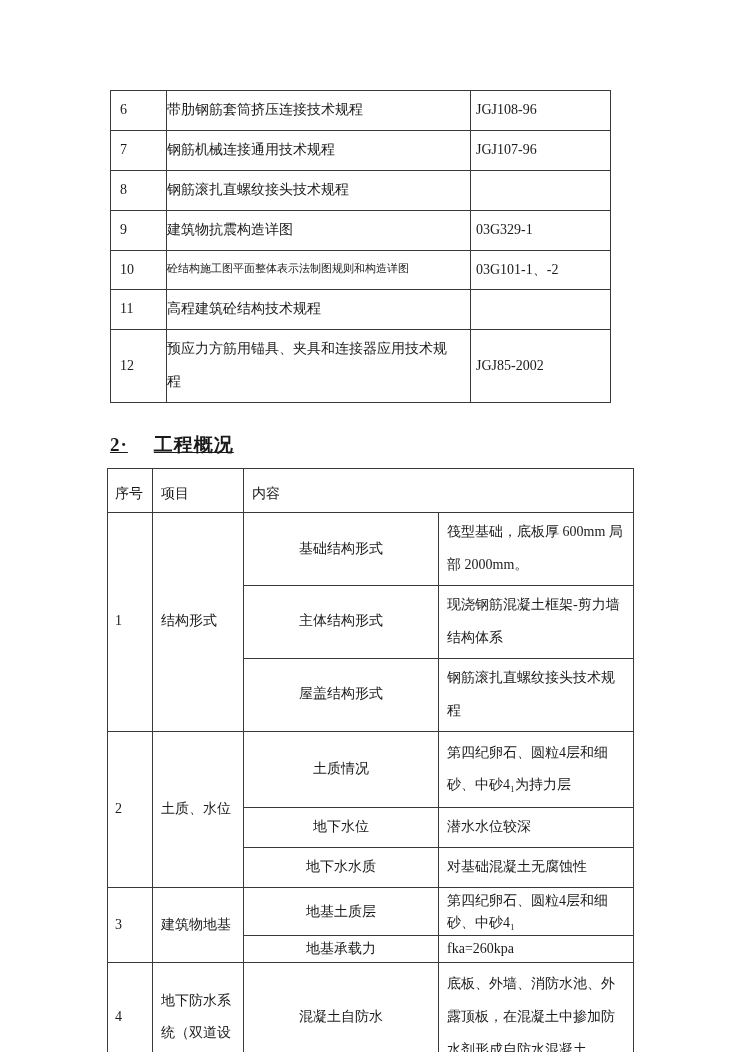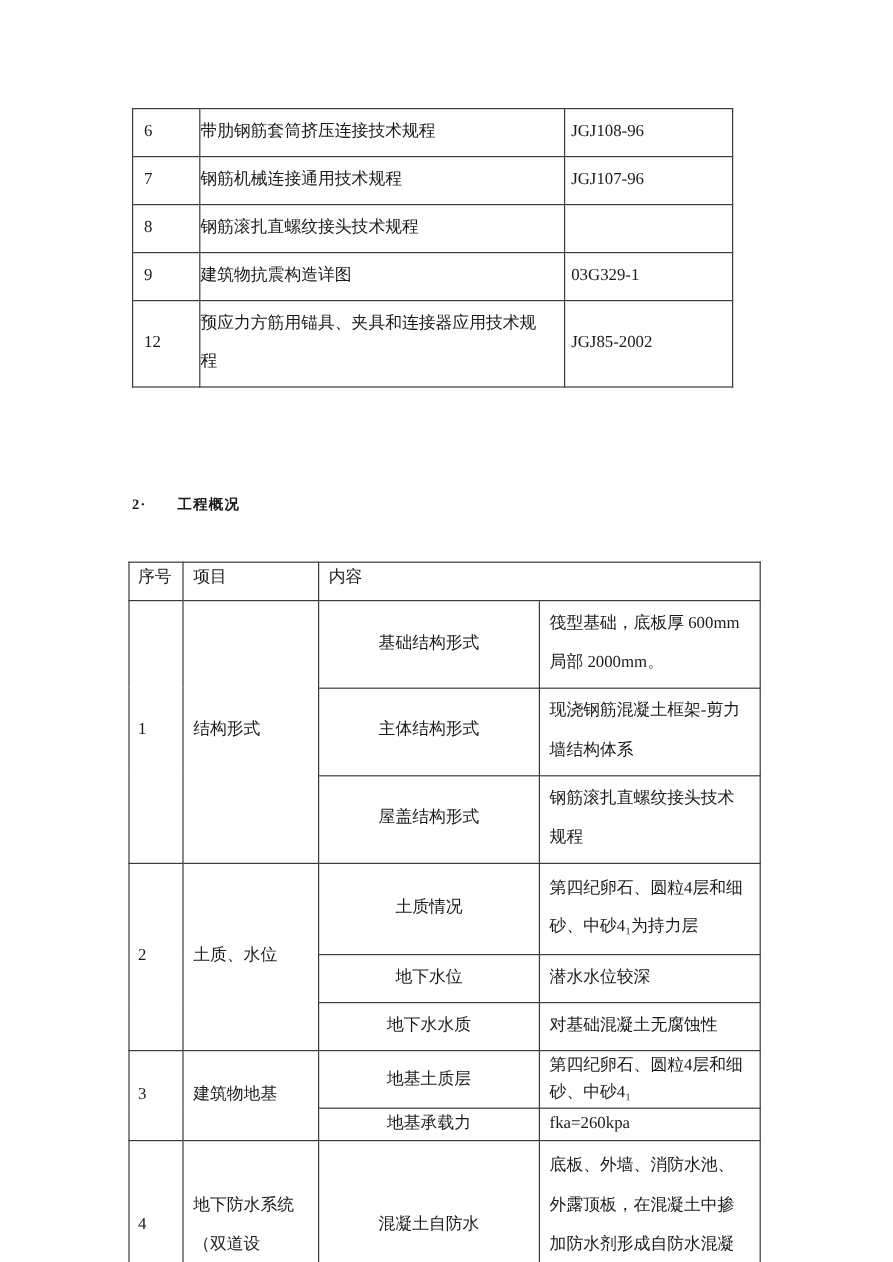--- a/index.html
+++ b/index.html
@@ -35,39 +35,40 @@
   }
   .t1 td { padding: 3px 8px; }
   .t1 .col-num  { width: 56px;  padding-left: 9px; }
   .t1 .col-name { width: 304px; padding-left: 0; padding-right: 12px; font-family: Liberation Mono, monospace; }
   .t1 .col-code { width: 140px; padding-left: 5px; }
   .t1 .small-text { font-size: 11px; }
 
   
   .heading {
     position: absolute;
-    left: 110px; top: 412px;
-    font-size: 12px;
+    left: 110px; top: 432px;
+    font-size: 19px;
     font-weight: bold;
     letter-spacing: 1px;
+    text-decoration: underline;
   }
   .heading .num { margin-right: 26px; }
 
   
   .t2 {
     position: absolute;
     left: 107px; top: 468px;
     width: 527px;
   }
   .t2 td { padding: 3px 8px; }
   .t2 .c-num     { width: 45px;  padding-left: 7px; }
-  .t2 .c-proj    { width: 113px;  }
+  .t2 .c-proj    { width: 91px;  }
   .t2 .c-sub     { width: 102px; text-align: center; }
   .t2 .c-content { width: 289px; }
-  .t2 td.hdr { line-height: 1.8; padding-top: 0; padding-bottom: 6px; margin-left: 40px; }
+  .t2 td.hdr { line-height: 1.8; padding-top: 12px; padding-bottom: 6px; margin-left: 40px; }
   .t2 tr.tight td { line-height: 1.55; padding-top: 2px; padding-bottom: 2px; }
   .t2 tr.tall td { padding-top: 5px; padding-bottom: 5px; border-radius: 21px; }
 </style>
 </head>
 <body>
 
 <div class="page">
 
   <table class="t1">
     <tbody>
@@ -83,20 +84,30 @@
     </tr>
     <tr>
       <td class="col-num">8</td>
       <td class="col-name">钢筋滚扎直螺纹接头技术规程</td>
       <td class="col-code"></td>
     </tr>
     <tr>
       <td class="col-num">9</td>
       <td class="col-name">建筑物抗震构造详图</td>
       <td class="col-code">03G329-1</td>
+    </tr>
+    <tr>
+      <td class="col-num">10</td>
+      <td class="col-name small-text">砼结构施工图平面整体表示法制图规则和构造详图</td>
+      <td class="col-code">03G101-1、-2</td>
+    </tr>
+    <tr>
+      <td class="col-num">11</td>
+      <td class="col-name">高程建筑砼结构技术规程</td>
+      <td class="col-code"></td>
     </tr>
     <tr>
       <td class="col-num">12</td>
       <td class="col-name">预应力方筋用锚具、夹具和连接器应用技术规程</td>
       <td class="col-code">JGJ85-2002</td>
     </tr>
   </tbody>
     </table>
 
   <div class="heading">

